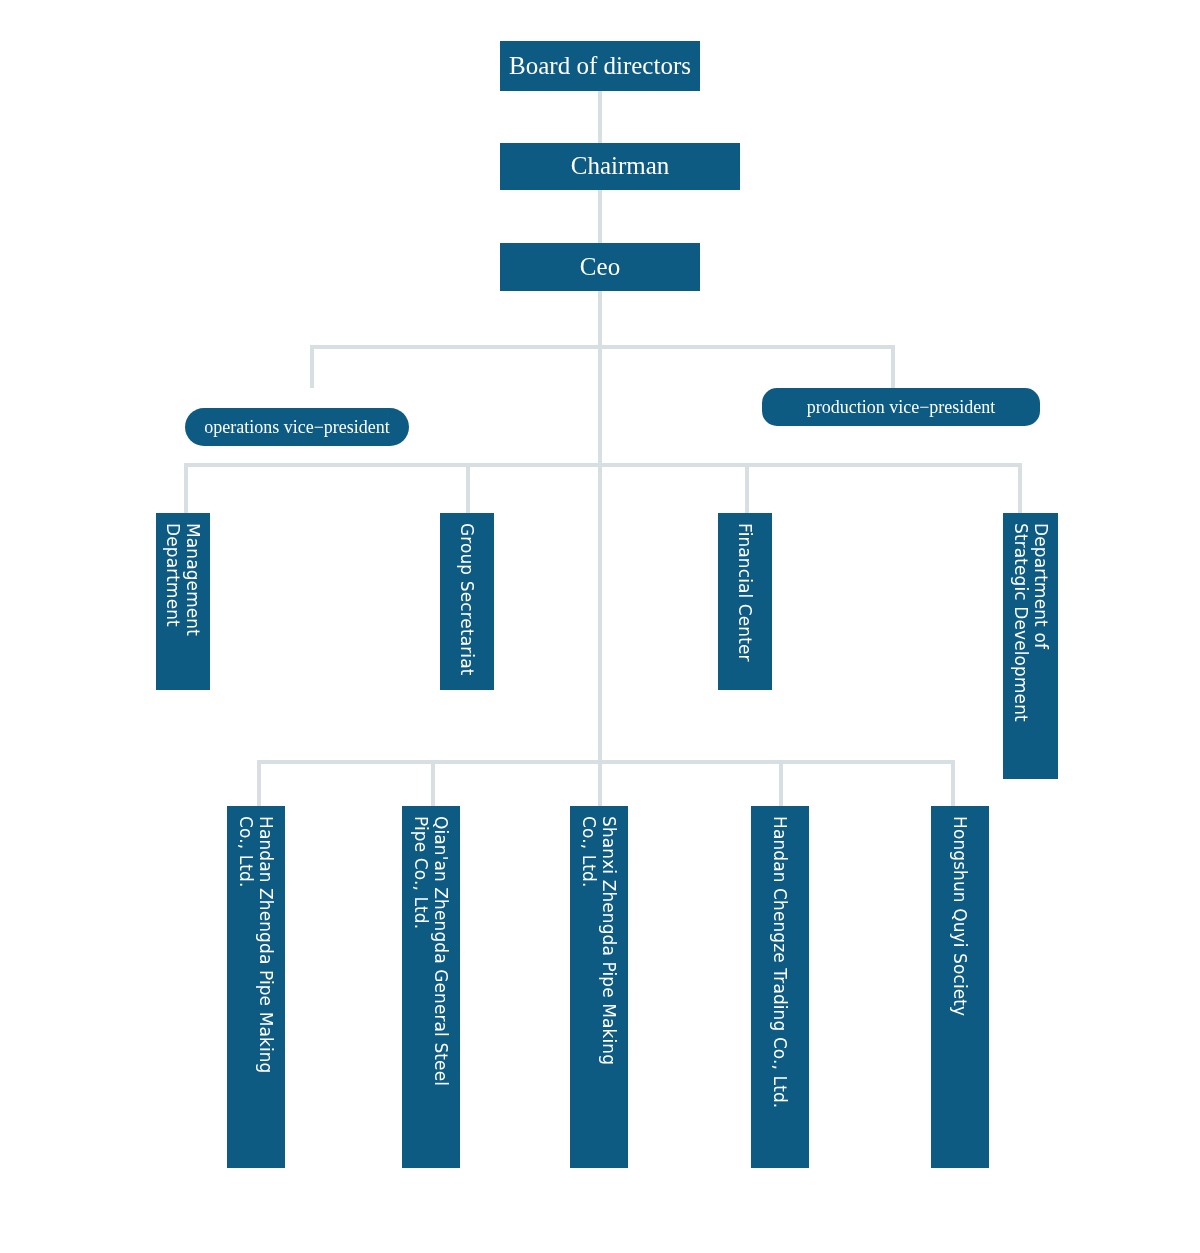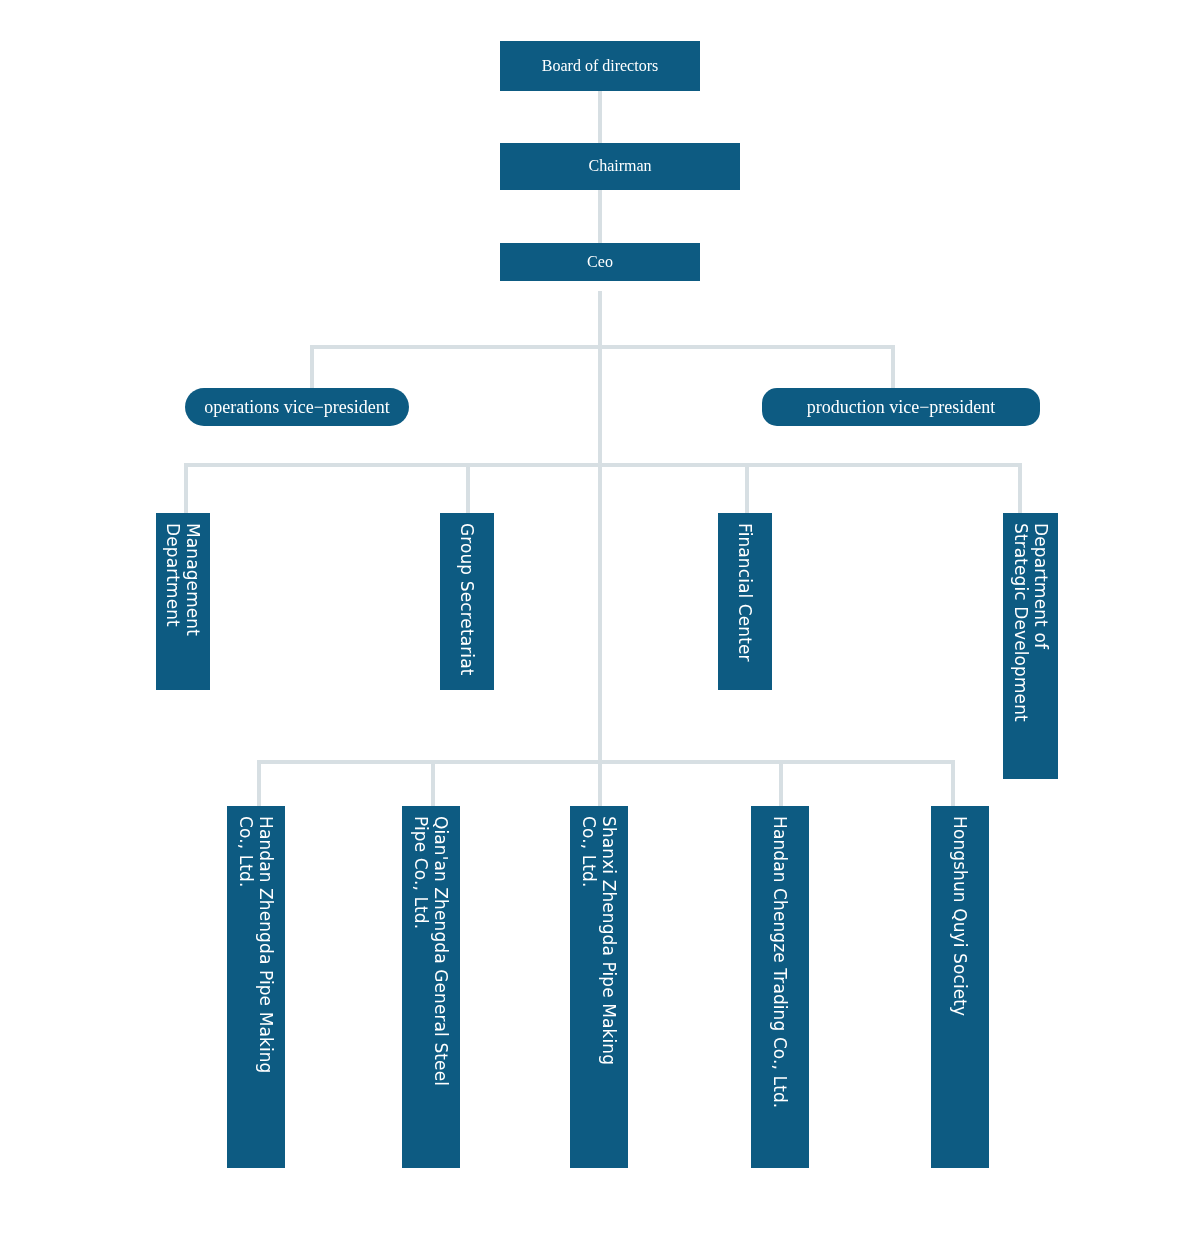--- a/index.html
+++ b/index.html
@@ -37,21 +37,21 @@
     justify-content: center;
     overflow: hidden;
   }
 
   
   .node-h {
     font-family: "Liberation Serif", serif;
     text-align: center;
     line-height: 1.15;
   }
-  .node-top    { font-size: 16px; font-family: Liberation Serif, serif; }
+  .node-top    { font-size: 25px; font-family: Liberation Serif, serif; }
   .node-vp     { font-size: 18px; }
 
   
   .node-v {
     font-family: "DejaVu Sans", sans-serif;
     align-items: flex-start;
     justify-content: center;
   }
   .node-v .vtext {
     display: block;
@@ -95,25 +95,25 @@
   <div class="conn conn-v" style="left:951px; top:760px; height:46px;"></div>
 
   <div class="node node-h node-top" style="left:500px; top:41px; width:200px; height:50px;">
     <span>Board of directors</span>
   </div>
 
   <div class="node node-h node-top" style="left:500px; top:143px; width:240px; height:47px;">
     <span>Chairman</span>
   </div>
 
-  <div class="node node-h node-top" style="left:500px; top:243px; width:200px; height:38px;">
+  <div class="node node-h node-top" style="left:500px; top:243px; width:200px; height:48px;">
     <span>Ceo</span>
   </div>
 
-  <div class="node node-h node-vp" style="left:185px; top:388px; width:224px; height:38px;border-radius:19px;">
+  <div class="node node-h node-vp" style="left:185px; top:408px; width:224px; height:38px;border-radius:19px;">
     <span>operations vice−president</span>
   </div>
 
   <div class="node node-h node-vp" style="left:762px; top:388px; width:278px; height:38px;border-radius:15px;">
     <span>production vice−president</span>
   </div>
 
   <div class="node node-v" style="left:156px; top:513px; width:54px; height:177px;">
     <span class="vtext">Management
 Department</span>

